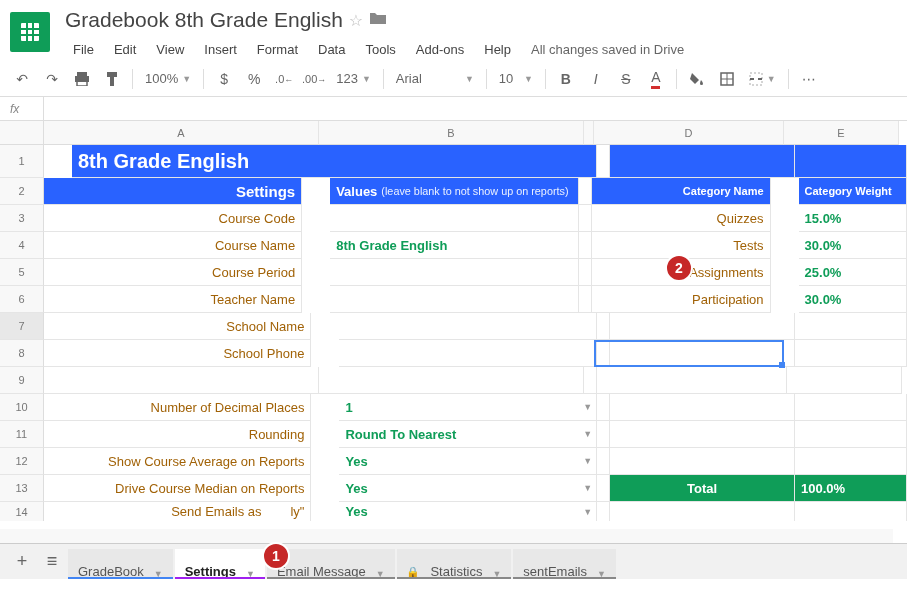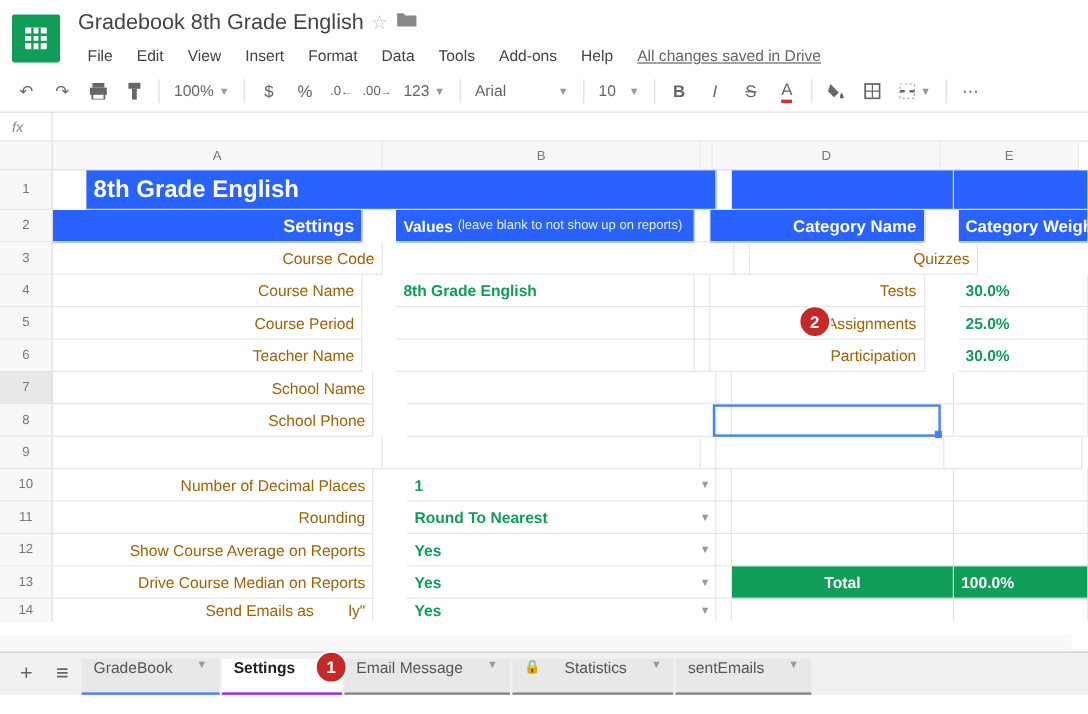--- a/index.html
+++ b/index.html
@@ -2,26 +2,26 @@
 <html><head>
 <meta charset="utf-8">
 <style>
 * { box-sizing: border-box; margin: 0; padding: 0; }
 body { font-family: Arial, sans-serif; font-size: 13px; color: #333; background: #fff; width: 907px; height: 595px; overflow: hidden; position: relative; }
 .header { display: flex; align-items: flex-start; padding: 8px 10px 0; }
 .logo { width: 40px; height: 40px; background: #0f9d58; border-radius: 2px; display: flex; align-items: center; justify-content: center; margin-right: 15px; margin-top: 4px; }
 .logo svg { width: 24px; height: 24px; }
 .title-area { flex: 1; }
 .title-row { display: flex; align-items: center; gap: 6px; margin-bottom: 6px; }
-.doc-title { font-size: 18px; color: #444; }
+.doc-title { font-size: 21px; color: #444; }
 .star-icon, .folder-icon { color: #bbb; font-size: 16px; cursor: pointer; }
 .folder-icon { color: #999; }
 .menus { display: flex; gap: 4px; align-items: center; }
 .menu-item { padding: 4px 8px; color: #444; font-size: 13px; cursor: pointer; }
-.save-status { color: #666; text-decoration: underline; margin-left: 8px; }
+.save-status { color: #666; margin-left: 8px; }
 .toolbar { display: flex; align-items: center; padding: 4px 8px; border-bottom: 1px solid #ddd; gap: 2px; height: 36px; }
 .tb-btn { width: 28px; height: 28px; display: flex; align-items: center; justify-content: center; color: #666; cursor: pointer; border-radius: 2px; font-size: 14px; }
 .tb-sep { width: 1px; height: 20px; background: #ddd; margin: 0 4px; }
 .tb-select { padding: 0 6px; height: 28px; display: flex; align-items: center; color: #666; cursor: pointer; gap: 4px; font-size: 13px; }
 .tb-select .caret { font-size: 9px; color: #999; }
 .fx-bar { display: flex; align-items: center; border-bottom: 1px solid #ddd; height: 24px; }
 .fx-label { width: 44px; font-style: italic; color: #888; font-size: 12px; padding-left: 10px; border-right: 1px solid #ddd; height: 100%; display: flex; align-items: center; }
 .fx-input { flex: 1; height: 100%; border: none; padding: 0 8px; font-size: 13px; outline: none; }
 .grid-area { display: flex; height: 400px; overflow: hidden; }
 .row-headers { width: 44px; flex-shrink: 0; }
@@ -37,31 +37,31 @@
 .col-D { width: 190px; }
 .col-E { width: 115px; }
 .cells { position: relative; }
 .row { display: flex; height: 27px; }
 .cell { border-right: 1px solid #e5e5e5; border-bottom: 1px solid #e5e5e5; padding: 0 6px; display: flex; align-items: center; font-size: 13px; overflow: hidden; white-space: nowrap; position: relative; }
 .cell.ra { justify-content: flex-end; text-align: right; }
 .cell.la { justify-content: flex-start; margin-left: 28px; }
 .hdr-blue { background: #2962ff; color: #fff; font-weight: normal; }
 .big-title { font-size: 20px; font-weight: bold; }
 .sub-left { font-size: 15px; font-weight: bold; }
-.sub-right { font-size: 14px; font-weight: bold; }
+.sub-right { font-size: 11px; font-weight: bold; }
 .lbl-blue { color: #a16207; }
 .val-green { color: #0f9d58; font-weight: bold; }
 .green-bg { background: #0f9d58; color: #fff; font-weight: bold; justify-content: center; }
 .dd-caret { position: absolute; right: 4px; color: #999; font-size: 9px; }
 .sel-cell { border: 2px solid #4285f4; position: absolute; pointer-events: none; z-index: 5; }
 .sel-handle { position: absolute; width: 6px; height: 6px; background: #4285f4; right: -3px; bottom: -3px; z-index: 6; }
 .row-1 { height: 33px; }
 .sheet-tabs { display: flex; align-items: center; height: 36px; border-top: 1px solid #ccc; background: #f1f1f1; padding: 0 8px; gap: 2px; position: absolute; bottom: 16px; left: 0; right: 0; }
 .tab-btn { width: 28px; height: 28px; display: flex; align-items: center; justify-content: center; color: #666; cursor: pointer; font-size: 18px; }
-.tab { padding: 0 10px; height: 30px; display: flex; align-items: flex-start; gap: 20px; background: #e8e8e8; color: #555; font-size: 13px; cursor: pointer; border-radius: 0; position: relative; margin-top: 4px; }
+.tab { padding: 0 10px; height: 30px; display: flex; align-items: flex-end; gap: 10px; background: #e8e8e8; color: #555; font-size: 13px; cursor: pointer; border-radius: 0; position: relative; margin-top: 4px; }
 .tab.active { background: #fff; color: #222; font-weight: bold; }
 .tab .caret { font-size: 9px; color: #999; }
 .tab-under { position: absolute; bottom: 0; left: 0; right: 0; height: 2px; }
 .badge { position: absolute; width: 28px; height: 28px; border-radius: 50%; background: #c62828; color: #fff; display: flex; align-items: center; justify-content: center; font-weight: bold; font-size: 14px; border: 2px solid #fff; z-index: 20; }
 .lock-icon { font-size: 11px; }
 .scroll-h { position: absolute; bottom: 52px; left: 0; right: 14px; height: 14px; background: #f8f8f8; }
 </style>
 </head>
 <body>
 
@@ -229,20 +229,21 @@
         <div class="cell hdr-blue sub-right ra col-D">Category Name</div>
         <div class="cell hdr-blue sub-right la col-E">Category Weight</div>
       </div>
 
       <div id="main-rows">
           <div class="row">
             <div class="cell lbl-blue ra col-A">Course Code</div>
             <div class="cell val-green la col-B"></div>
             <div class="cell col-gap"></div>
             <div class="cell lbl-blue ra col-D">Quizzes</div>
+            <div class="cell val-green la col-E">15.0%</div>
           </div>
           <div class="row">
             <div class="cell lbl-blue ra col-A">Course Name</div>
             <div class="cell val-green la col-B">8th Grade English</div>
             <div class="cell col-gap"></div>
             <div class="cell lbl-blue ra col-D">Tests</div>
             <div class="cell val-green la col-E">30.0%</div>
           </div>
           <div class="row">
             <div class="cell lbl-blue ra col-A">Course Period</div>

